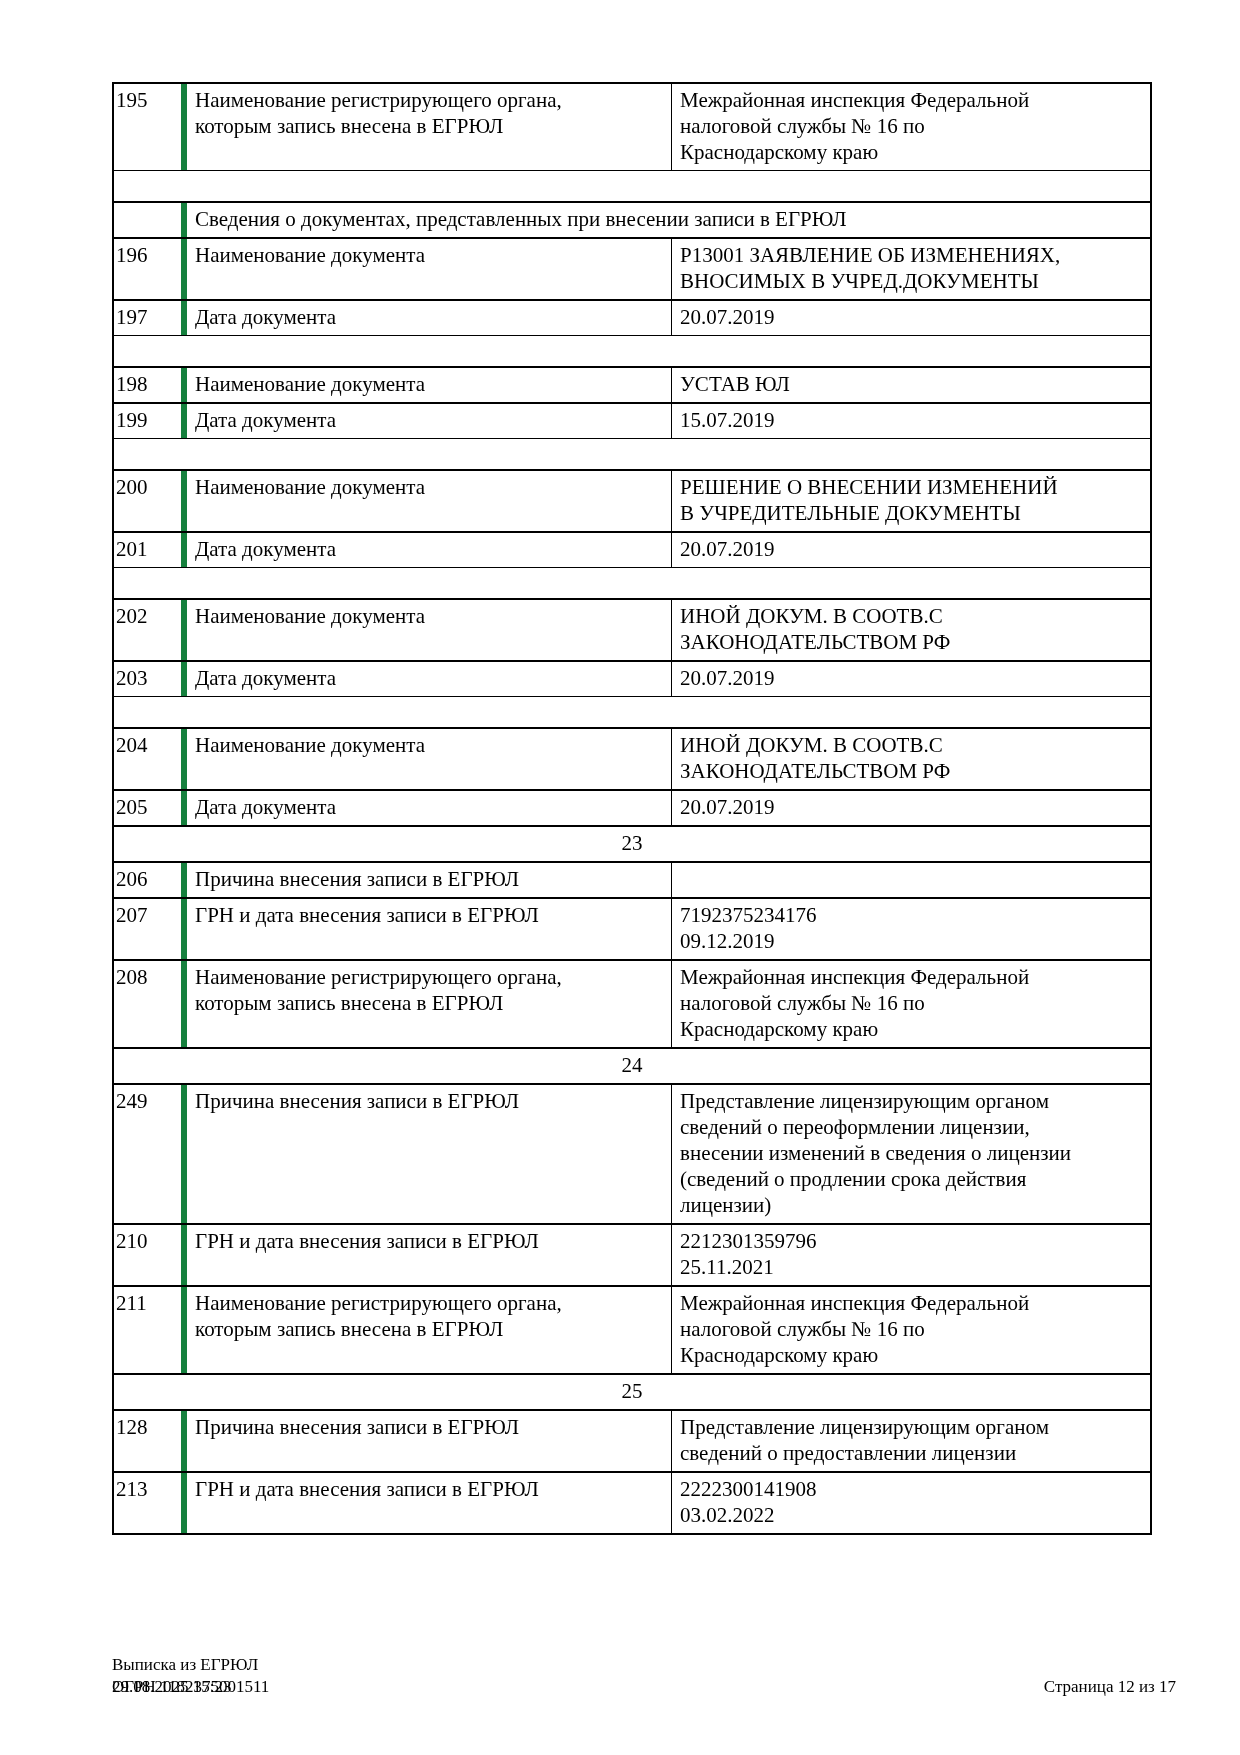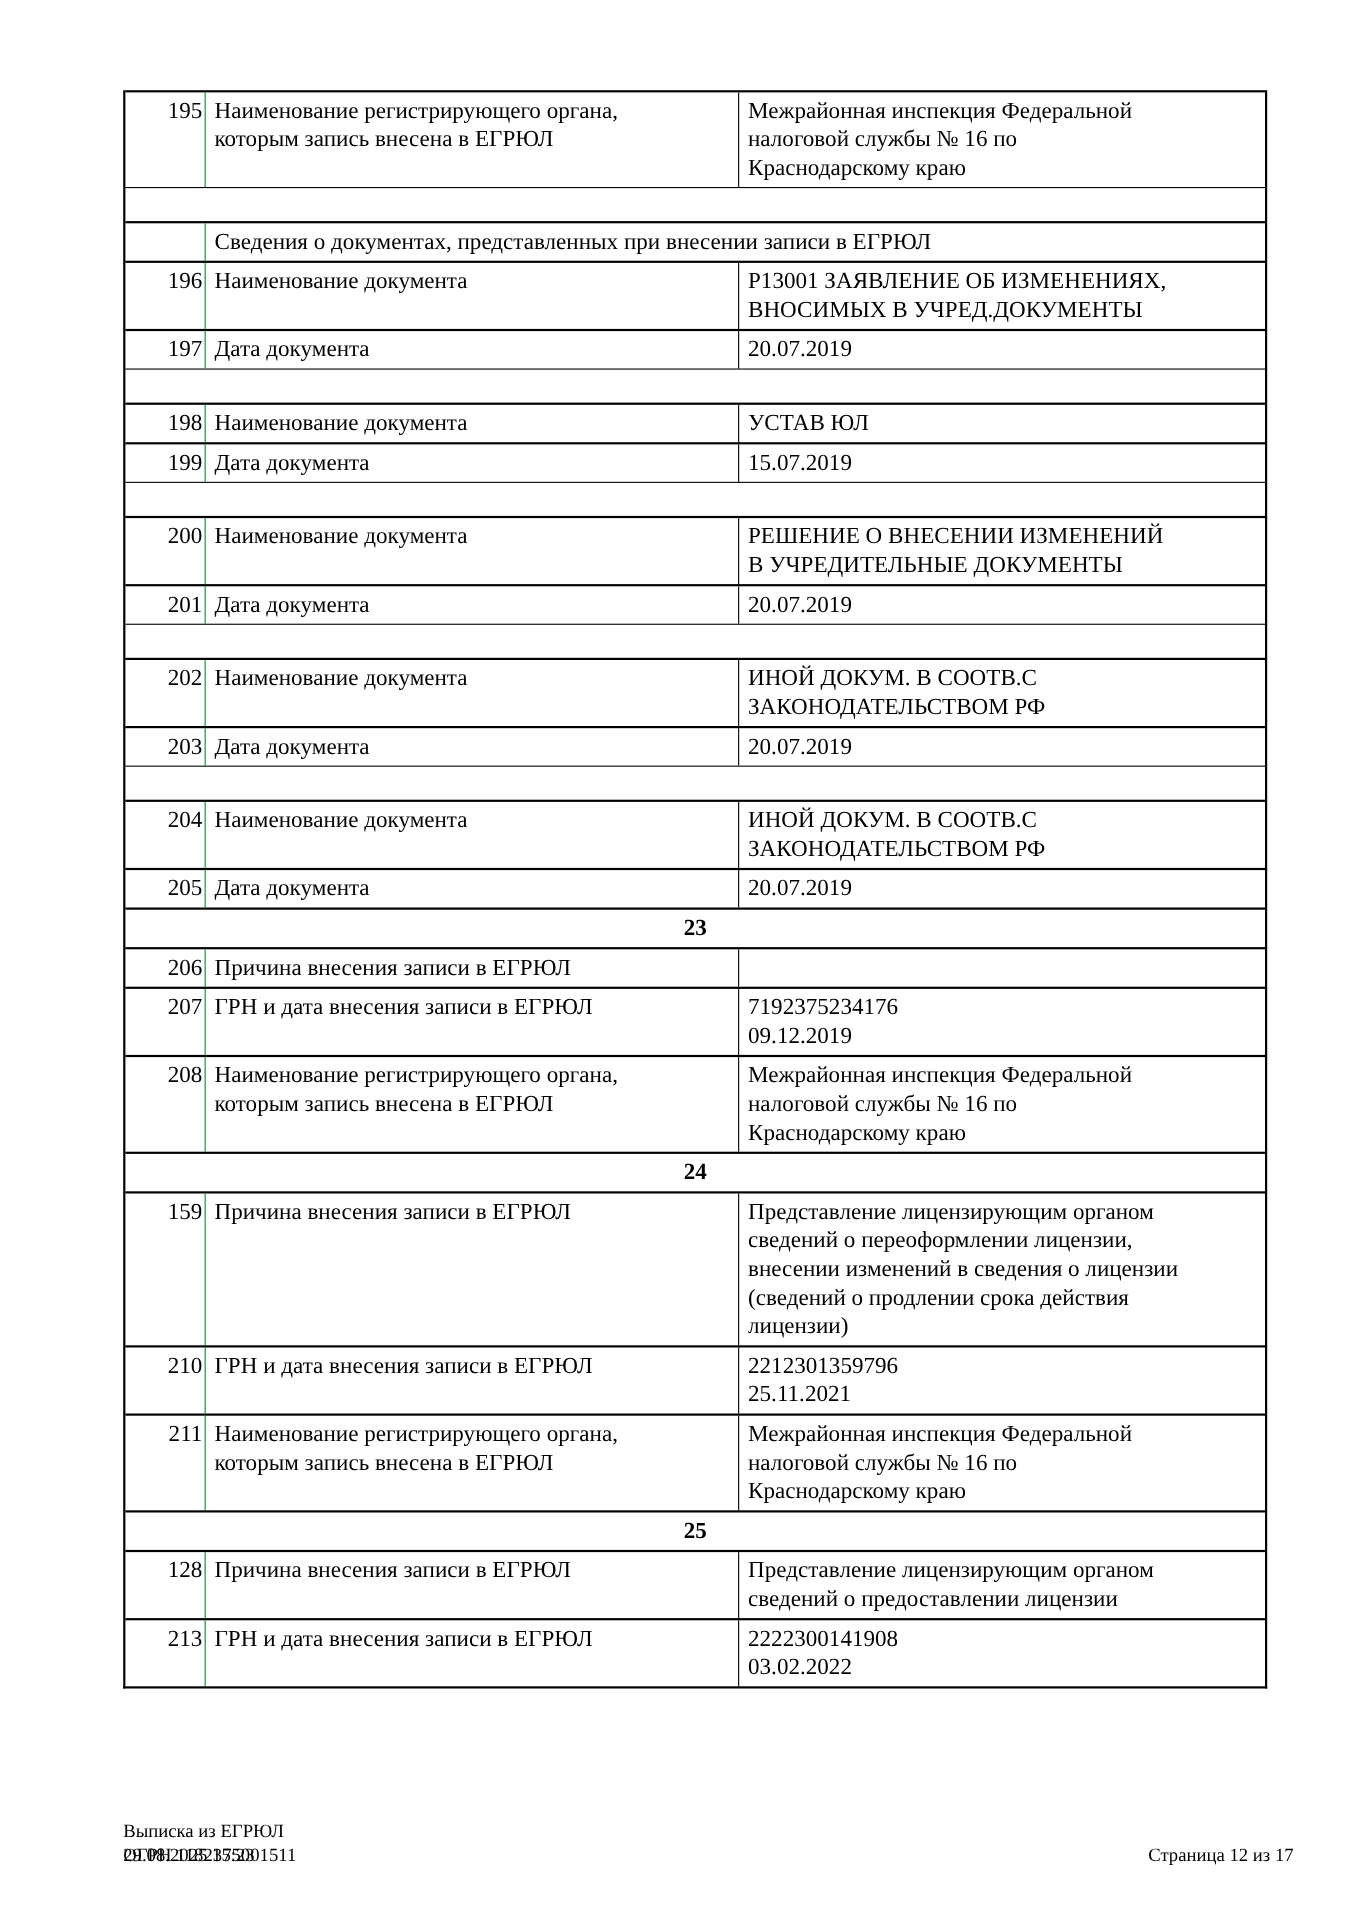--- a/index.html
+++ b/index.html
@@ -38,40 +38,40 @@
   .cell {
     box-sizing: border-box;
     font-size: 21px;
     line-height: 26px;
     padding: 3px 8px 5px 8px;
     white-space: pre-line;
   }
   .cell.num {
     flex: 0 0 73px;
     width: 73px;
-    border-right: 1px solid #15803d;
-    text-align: right;
+    border-right: 6px solid #15803d;
+    text-align: left;
     padding-left: 2px;
     padding-right: 2px;
   }
   .cell.label {
     flex: 0 0 485px;
     width: 485px;
     border-right: 1px solid #000;
   }
   .cell.value {
     flex: 1 1 auto;
   }
   .cell.span {
     flex: 1 1 auto;
   }
   .row.section .cell.section-label {
     flex: 1 1 auto;
     text-align: center;
-    font-weight: bold;
+    font-weight: normal;
   }
   .footer {
     position: absolute;
     left: 112px;
     right: 64px;
     top: 1654px;
     font-size: 17px;
     line-height: 22px;
   }
   .footer-left { position: absolute; left: 0; top: 0; }
@@ -174,21 +174,21 @@
         <div class="cell label">Наименование регистрирующего органа,
 которым запись внесена в ЕГРЮЛ</div>
         <div class="cell value">Межрайонная инспекция Федеральной
 налоговой службы № 16 по
 Краснодарскому краю</div>
       </div>
       <div class="row section">
         <div class="cell section-label">24</div>
       </div>
       <div class="row data">
-        <div class="cell num">159</div>
+        <div class="cell num">249</div>
         <div class="cell label">Причина внесения записи в ЕГРЮЛ</div>
         <div class="cell value">Представление лицензирующим органом
 сведений о переоформлении лицензии,
 внесении изменений в сведения о лицензии
 (сведений о продлении срока действия
 лицензии)</div>
       </div>
       <div class="row data">
         <div class="cell num">210</div>
         <div class="cell label">ГРН и дата внесения записи в ЕГРЮЛ</div>

